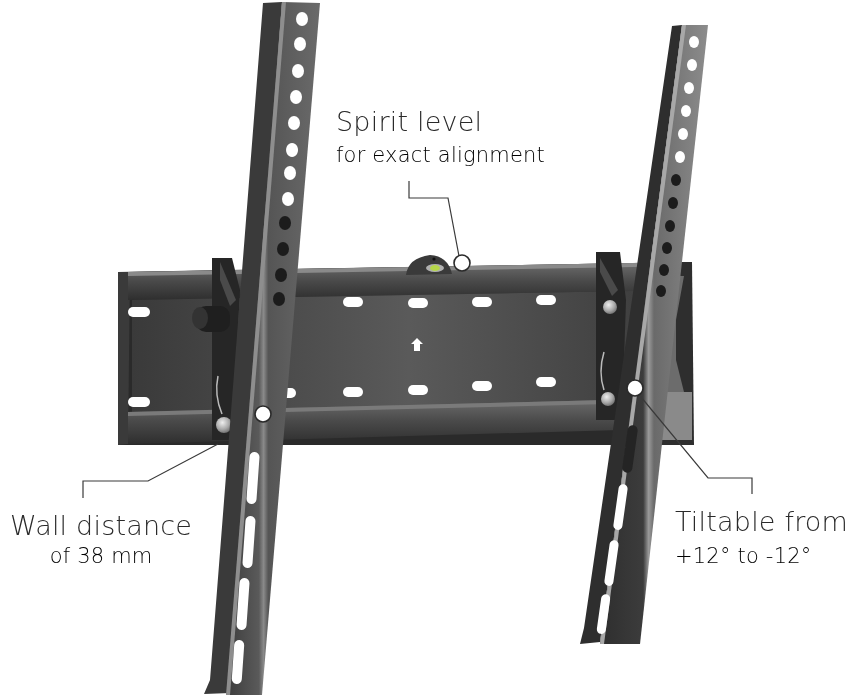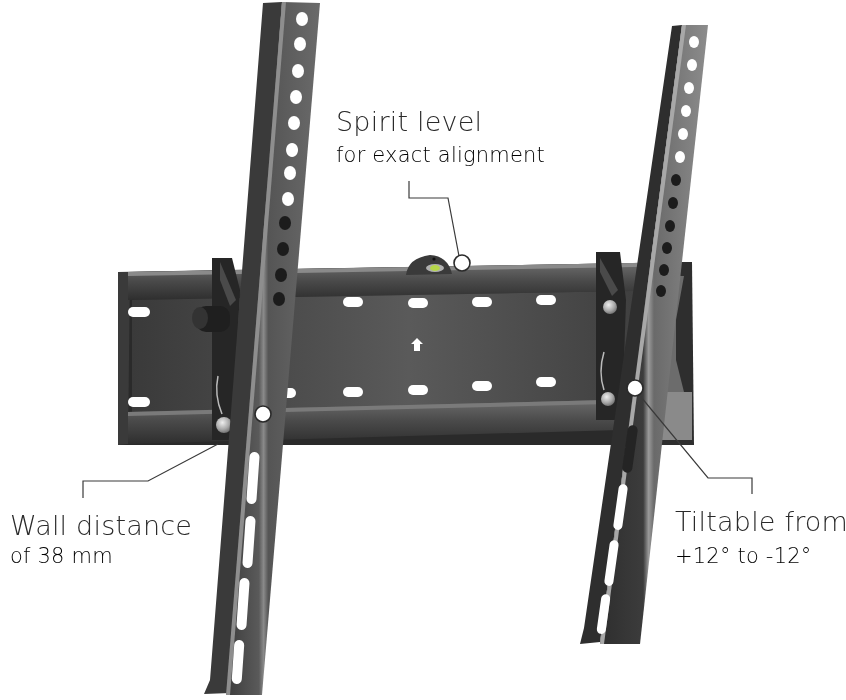--- a/index.html
+++ b/index.html
@@ -4,21 +4,21 @@
 <style>
   html, body { margin: 0; padding: 0; background: #ffffff; }
   body { width: 846px; height: 700px; position: relative; overflow: hidden;
          font-family: "DejaVu Sans", "Liberation Sans", sans-serif; color: #2b2b2b; }
   #stage { position: absolute; left: 0; top: 0; width: 846px; height: 504px; }
   .callout-text { position: absolute; white-space: nowrap; font-weight: 300; letter-spacing: 0.2px; }
   .title { font-size: 27px; line-height: 32px; color: #2a2a2a; }
   .sub { font-size: 21px; line-height: 28px; color: #000000; }
   #callout-spirit { left: 336px; top: 106px; }
   #callout-spirit .sub { margin-top: 3px; }
-  #callout-wall { left: 10px; top: 510px; }
+  #callout-wall { left: 10px; top: 510px; text-align: center; }
   #callout-tilt { left: 675px; top: 506px; }
   #callout-tilt .sub { margin-top: 4px; }
 </style>
 </head>
 <body>
 
 <div id="stage">
   <svg width="846" height="700" viewBox="0 0 846 700" xmlns="http://www.w3.org/2000/svg">
     <defs>
       <linearGradient id="plateGrad" x1="0" y1="0" x2="0" y2="1">

